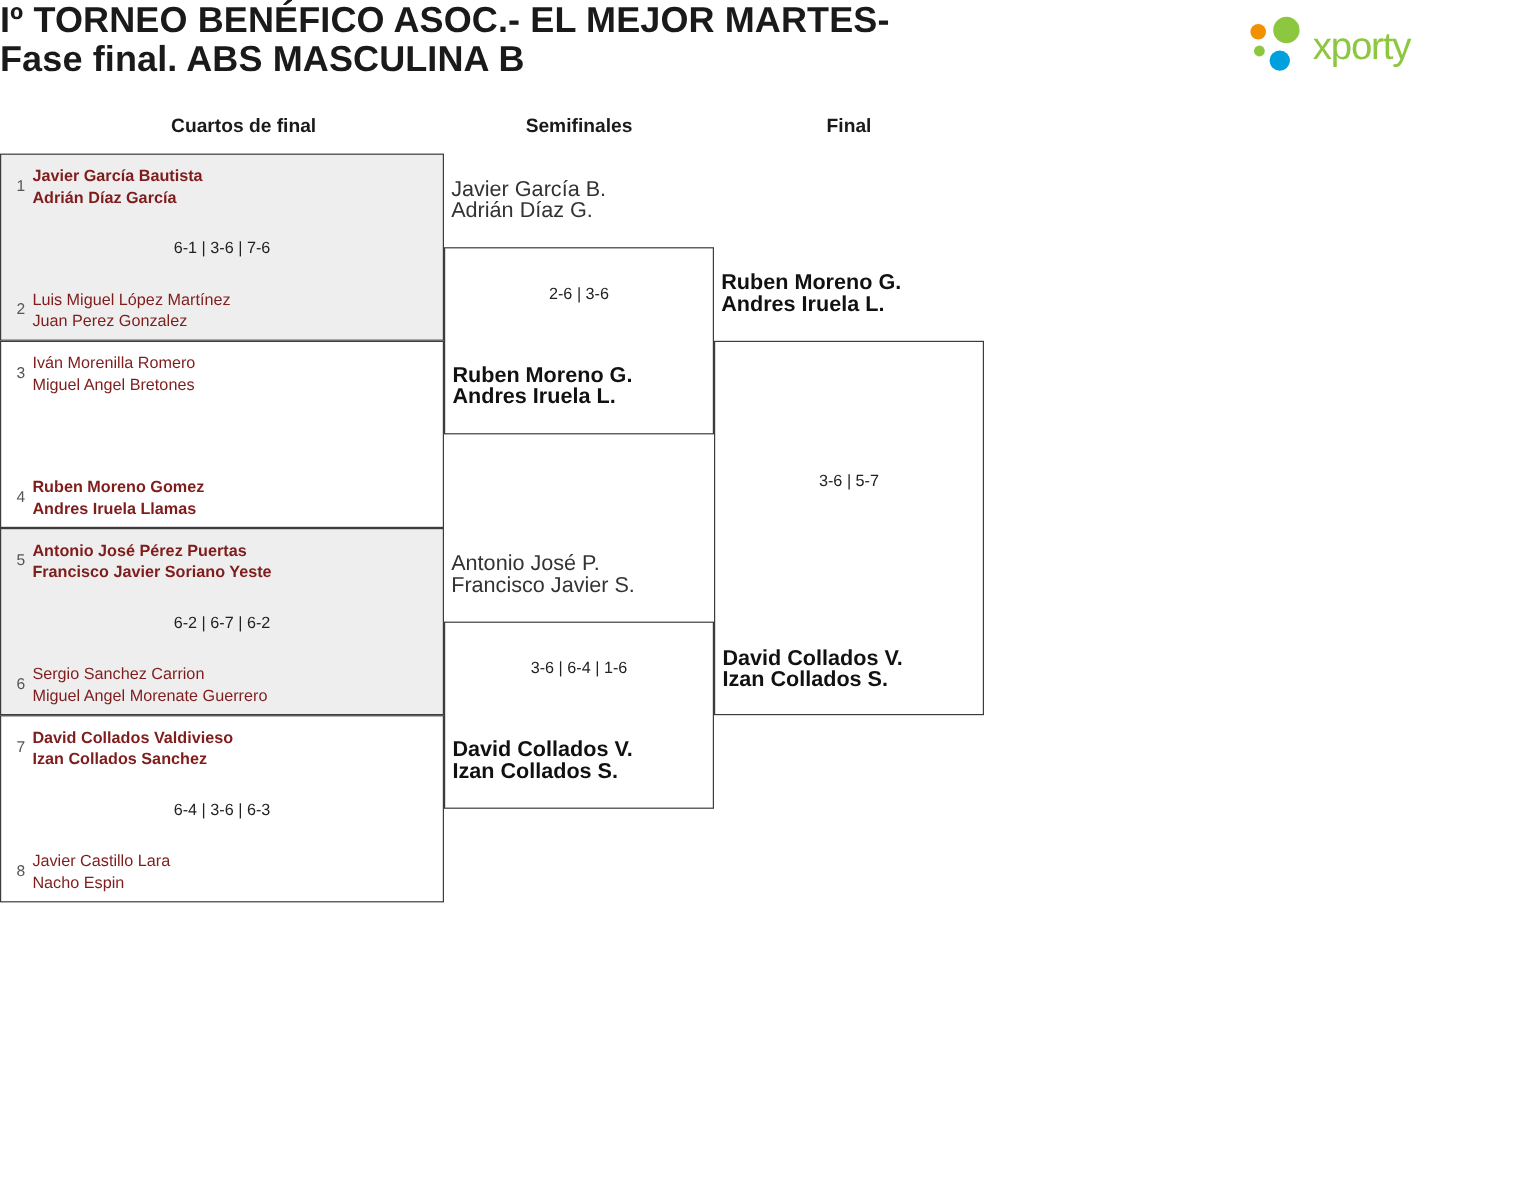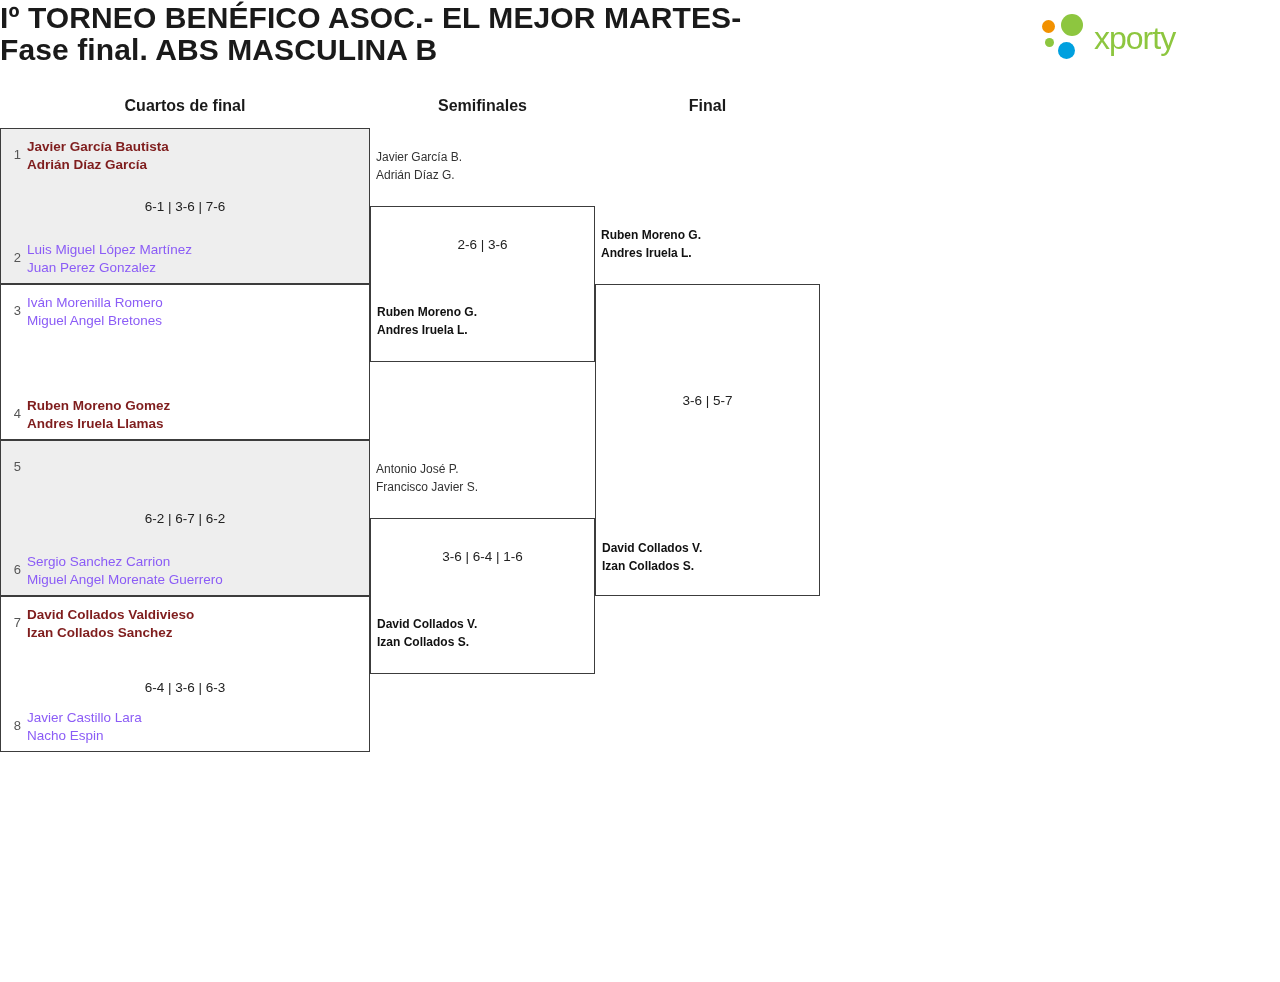--- a/index.html
+++ b/index.html
@@ -63,21 +63,21 @@
 
   
   .round-title {
     position: absolute;
     font-size: 16px;
     font-weight: bold;
     color: #1a1a1a;
     text-align: center;
     top: 97px;
   }
-  #round-title-0 { left: 0;   width: 370px; }
+  #round-title-0 { left: 0;   width: 370px; padding-left: 18px; }
   #round-title-1 { left: 370px; width: 225px; }
   #round-title-2 { left: 595px; width: 225px; }
 
   
   .match {
     position: absolute;
     box-sizing: border-box;
     border: 1px solid #3c3c3c;
   }
   .match.shaded { background: #eeeeee; }
@@ -92,34 +92,34 @@
     text-align: right;
   }
   .team {
     position: absolute;
     left: 26px;
     font-size: 13.5px;
     line-height: 18px;
     white-space: pre-line;
   }
   .team.win { font-weight: bold; color: #7f1d1d; }
-  .team.lose { font-weight: normal; color: #8b5cf6; }
+  .team.lose { font-weight: normal; color: #7f1d1d; }
 
   .score {
     position: absolute;
     width: 100%;
     text-align: center;
     font-size: 13.5px;
     color: #222;
   }
 
   
   .team-block {
     position: absolute;
-    font-size: 12px;
+    font-size: 18px;
     line-height: 18px;
     white-space: pre-line;
   }
   .team-block.win { font-weight: bold; color: #111; }
   .team-block.lose { font-weight: normal; color: #333; }
 </style>
 </head>
 <body>
 
 <div id="header">
@@ -155,31 +155,33 @@
   <span class="seed" style="top:18px;">3</span>
   <span class="team lose" style="top:9px;">Iván Morenilla Romero
 Miguel Angel Bretones</span>
   <span class="seed" style="top:121px;">4</span>
   <span class="team win" style="top:112px;">Ruben Moreno Gomez
 Andres Iruela Llamas</span>
 </div>
 
 <div class="match shaded" style="left:0; top:440px; width:370px; height:156px;">
   <span class="seed" style="top:18px;">5</span>
+  <span class="team win" style="top:9px;">Antonio José Pérez Puertas
+Francisco Javier Soriano Yeste</span>
   <span class="score" style="top:70px;">6-2 | 6-7 | 6-2</span>
   <span class="seed" style="top:121px;">6</span>
   <span class="team lose" style="top:112px;">Sergio Sanchez Carrion
 Miguel Angel Morenate Guerrero</span>
 </div>
 
 <div class="match plain" style="left:0; top:596px; width:370px; height:156px;">
   <span class="seed" style="top:18px;">7</span>
   <span class="team win" style="top:9px;">David Collados Valdivieso
 Izan Collados Sanchez</span>
-  <span class="score" style="top:70px;margin-top:13px;">6-4 | 3-6 | 6-3</span>
+  <span class="score" style="top:70px;">6-4 | 3-6 | 6-3</span>
   <span class="seed" style="top:121px;">8</span>
   <span class="team lose" style="top:112px;">Javier Castillo Lara
 Nacho Espin</span>
 </div>
 
 <div class="team-block lose" style="left:376px; top:148px; width:215px;">Javier García B.
 Adrián Díaz G.</div>
 
 <div class="match plain" style="left:370px; top:206px; width:225px; height:156px;">
   <span class="score" style="top:30px;">2-6 | 3-6</span>

